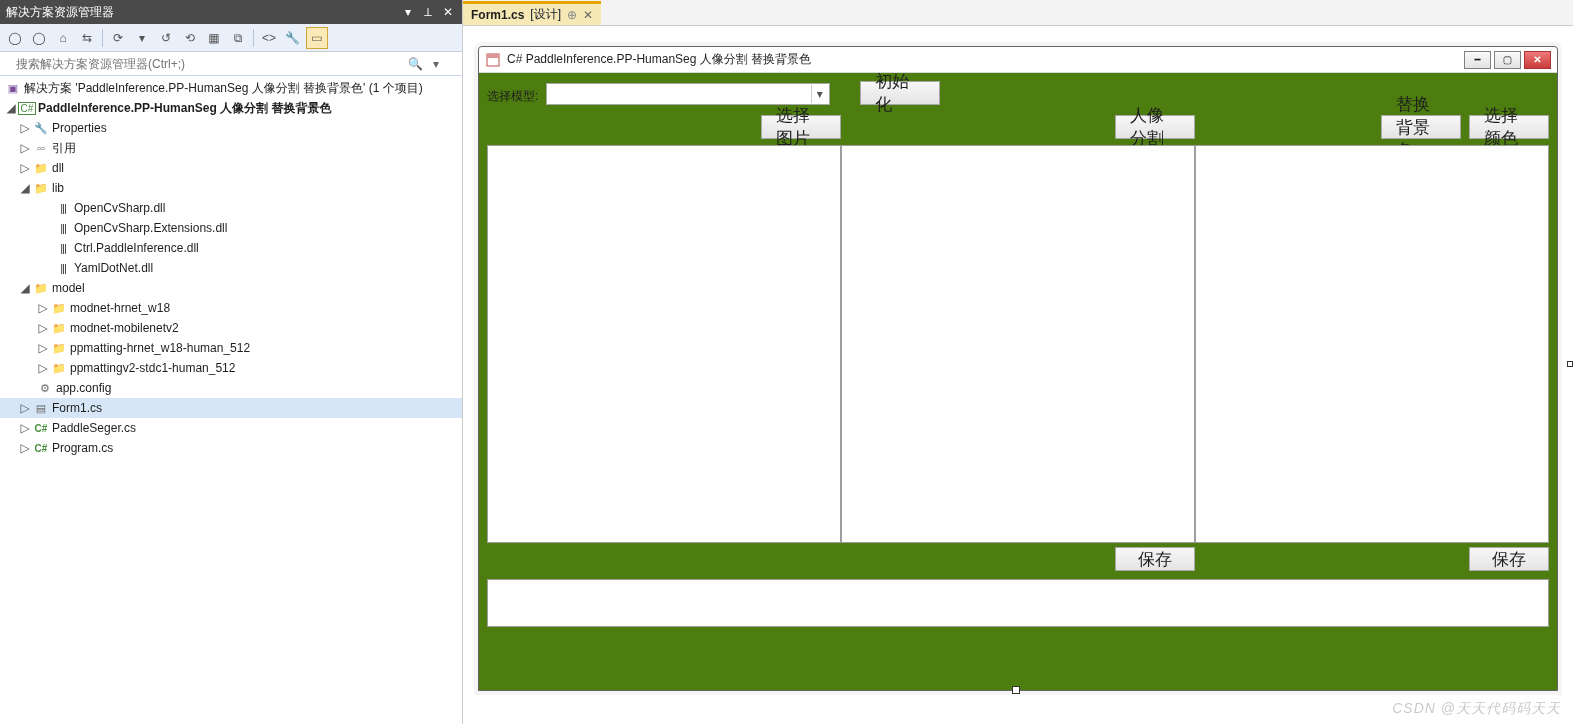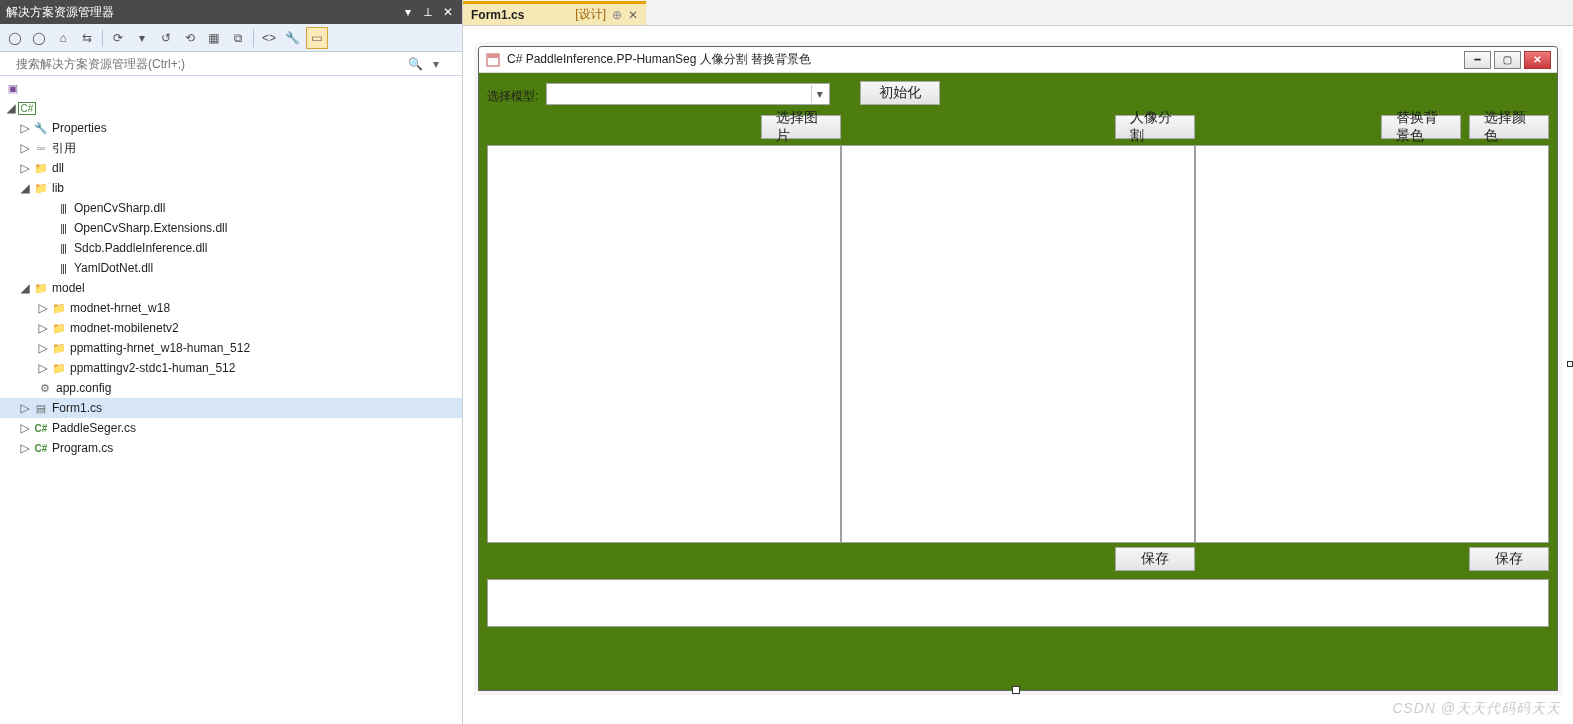--- a/index.html
+++ b/index.html
@@ -30,42 +30,42 @@
 .ico.sln { color:#7b4c98; }
 .ico.proj { color:#4b8d3f; font-size:10px; border:1px solid #4b8d3f; padding:0 1px; }
 .label { padding-left:2px; }
 .label.bold { font-weight:bold; }
 .sp4{width:4px;display:inline-block;} .sp18{width:18px;display:inline-block;} .sp36{width:36px;display:inline-block;} .sp54{width:54px;display:inline-block;}
 
 
 .right-panel { flex:1; display:flex; flex-direction:column; background:#fff; }
 .tabstrip { height:26px; background:#f3f3f3; display:flex; align-items:flex-end; border-bottom:1px solid #ccc; }
 .tab { height:24px; padding:0 8px; display:flex; align-items:center; gap:6px; background:#f7e9b6; border-top:3px solid #e6a400; font-size:12px; }
-.tab .design { color:#a16207;margin-left:45px; }
+.tab .design { color:#0f172a; }
 .tab .pin { color:#888; width:10px; text-align:center; }
 .tab .close { color:#666; width:10px; text-align:center; }
 .designer-surface { flex:1; position:relative; background:#fff; overflow:hidden; }
 .surface-marker { position:absolute; width:8px; height:8px; background:#fff; border:1px solid #333; }
 .resize-handle-right { position:absolute; right:0; top:48%; width:6px; height:6px; background:#fff; border:1px solid #333; }
 
 
 .winform { position:absolute; left:15px; top:20px; width:1080px; height:645px; border:1px solid #646464; border-radius:4px 4px 0 0; background:#4d7c0f; overflow:hidden; box-shadow:0 0 0 4px rgba(0,0,0,0.04); }
 .wf-title { height:26px; background:#fff; border-bottom:1px solid #d8d8d8; display:flex; align-items:center; padding:0 6px; }
 .wf-title .form-ico { width:16px; height:16px; margin-right:6px; display:inline-flex; align-items:center; justify-content:center; }
 .wf-title .form-ico svg{display:block;}
 .wf-title .t { flex:1; font-size:12px; }
 .wf-title .wbtn { width:27px; height:18px; border:1px solid #808080; margin-left:3px; display:flex; align-items:center; justify-content:center; background:linear-gradient(#fafafa,#e2e2e2); font-size:10px; }
 .wf-title .wbtn.close { background:linear-gradient(#f07a7a,#c93b3b); color:#fff; border-color:#a33; font-weight:bold; }
 
 .wf-body { position:relative; padding:8px; height:calc(100% - 26px); }
 .row1 { display:flex; align-items:flex-end; gap:8px; margin-bottom:10px; }
 .lbl { font-size:12px; }
 .combo { width:284px; height:22px; border:1px solid #a8a8a8; background:#fff; display:flex; align-items:center; justify-content:flex-end; padding-right:2px; }
 .combo .arrow{ width:16px; height:18px; border-left:1px solid #ccc; display:flex; align-items:center; justify-content:center; color:#555; }
-.btn { height:24px; padding:0 14px; border:1px solid #a8a8a8; background:linear-gradient(#f7f7f7,#e4e4e4); font-size:14px; display:inline-flex; align-items:center; justify-content:center; }
+.btn { height:24px; padding:0 14px; border:1px solid #a8a8a8; background:linear-gradient(#f7f7f7,#e4e4e4); font-size:17px; display:inline-flex; align-items:center; justify-content:center; }
 .btn.wide { width:80px; }
 
 .row2 { display:flex; gap:0; }
 .col { flex:1; display:flex; flex-direction:column; align-items:flex-end; }
 .col .topbtns { display:flex; gap:8px; margin-bottom:6px; }
 .panelbox { width:100%; height:398px; border:1px solid #9e9e9e; background:#fff; }
 .savebtn-row { display:flex; justify-content:flex-end; margin-top:4px; }
 .bottompanel { margin-top:8px; height:48px; border:1px solid #9e9e9e; background:#fff; }
 
 .watermark { position:fixed; right:12px; bottom:6px; color:rgba(0,0,0,0.22); font-size:14px; font-style:italic; letter-spacing:1px; }
@@ -102,25 +102,27 @@
     <div class="search-row">
       <input placeholder="搜索解决方案资源管理器(Ctrl+;)" style="">
       <span class="search-ico">🔍</span>
       <span class="search-ico">▾</span>
     </div>
 
     <div class="tree">
       <div class="tree-row">
         <span class="sp4"></span>
           <span class="ico sln">▣</span>
+        <span class="label">解决方案 'PaddleInference.PP-HumanSeg 人像分割 替换背景色' (1 个项目)</span>
       </div>
       <div class="tree-row">
         <span class="sp4"></span>
           <span class="tw">◢</span>
         <span class="ico proj">C#</span>
+        <span class="label bold">PaddleInference.PP-HumanSeg 人像分割 替换背景色</span>
       </div>
       <div class="tree-row">
         <span class="sp18"></span>
           <span class="tw">▷</span>
         <span class="ico">🔧</span>
         <span class="label">Properties</span>
       </div>
       <div class="tree-row">
         <span class="sp18"></span>
           <span class="tw">▷</span>
@@ -145,21 +147,21 @@
           <span class="label">OpenCvSharp.dll</span>
         </div>
       <div class="tree-row">
           <span class="sp54"></span>
           <span class="ico dllbar">|||</span>
           <span class="label">OpenCvSharp.Extensions.dll</span>
         </div>
       <div class="tree-row">
           <span class="sp54"></span>
           <span class="ico dllbar">|||</span>
-          <span class="label">Sdcb.PaddleInference.dll</span>
+          <span class="label">Ctrl.PaddleInference.dll</span>
         </div>
       <div class="tree-row">
           <span class="sp54"></span>
           <span class="ico dllbar">|||</span>
           <span class="label">YamlDotNet.dll</span>
         </div>
 
       <div class="tree-row">
         <span class="sp18"></span>
           <span class="tw">◢</span>

